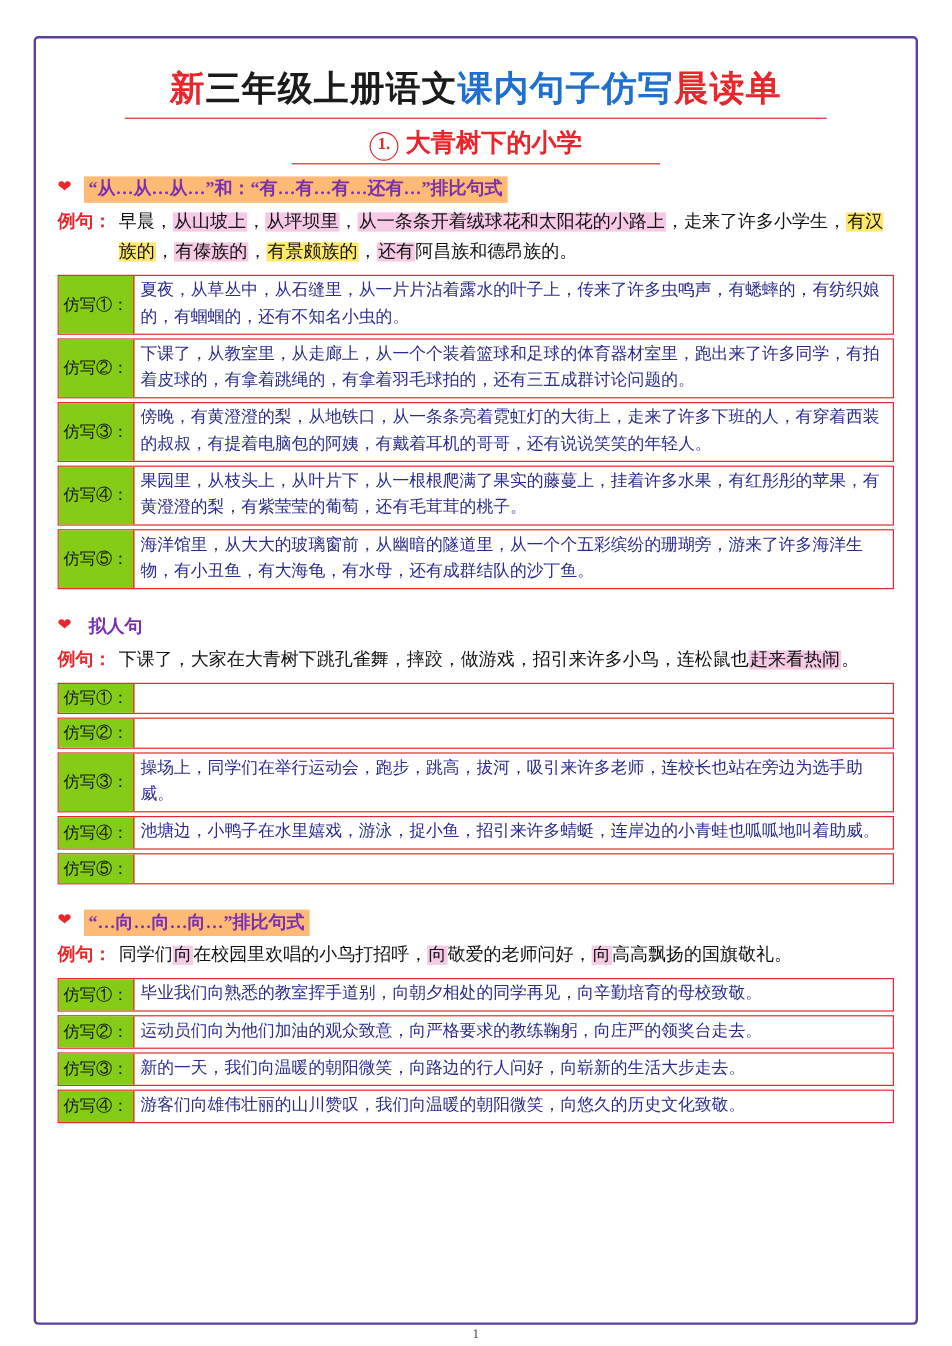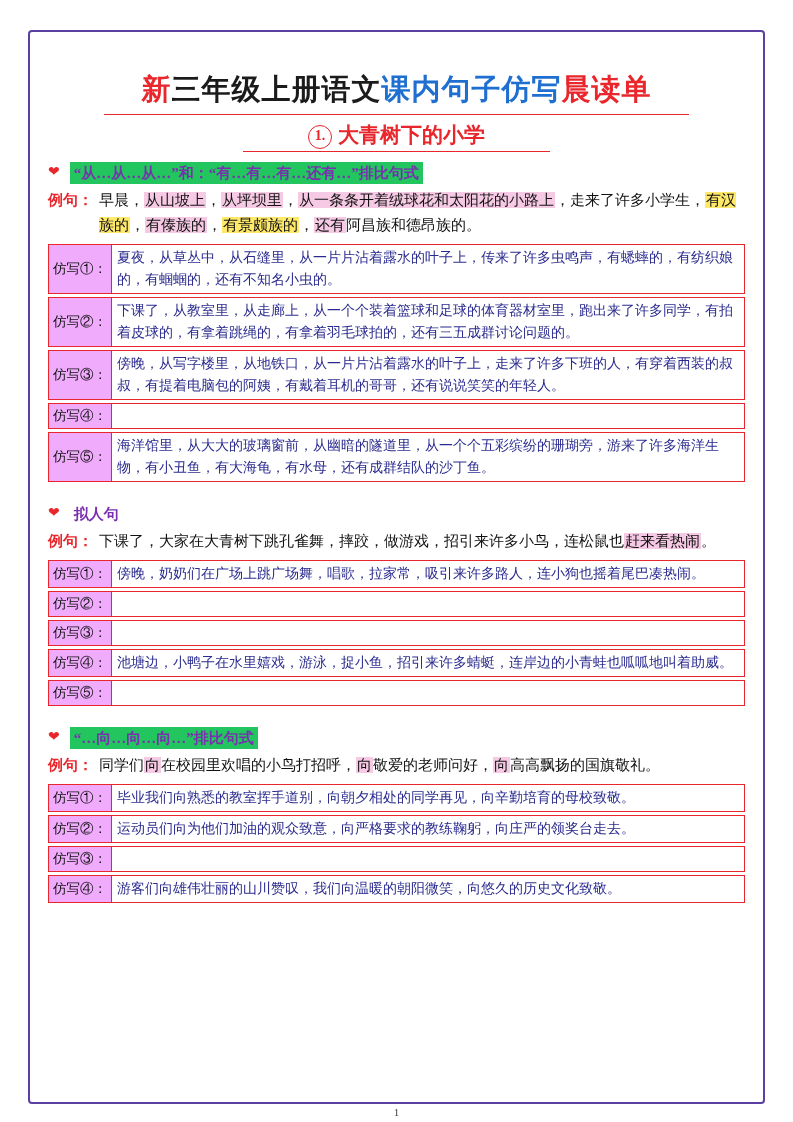--- a/index.html
+++ b/index.html
@@ -19,21 +19,21 @@
     width: 793px;
     height: 1122px;
     box-sizing: border-box;
     padding: 30px 28px 18px 28px;
   }
   .frame {
     border: 2px solid #5b3fa3;
     border-radius: 4px;
     height: 100%;
     box-sizing: border-box;
-    padding: 30px 18px 10px 18px;
+    padding: 14px 18px 10px 18px;
     position: relative;
   }
   
   .doc-title {
     text-align: center;
     font-size: 29px;
     font-weight: bold;
     letter-spacing: 1px;
     margin: 8px 0 4px 0;
     white-space: nowrap;
@@ -84,21 +84,21 @@
   .heart {
     color: #e8262b;
     font-size: 14px;
     margin-right: 10px;
     line-height: 20px;
   }
   .topic-label {
     font-size: 15px;
     font-weight: bold;
     color: #7a2fb0;
-    background: #22c55e;
+    background: #fdba74;
     padding: 1px 4px;
     line-height: 20px;
   }
   .topic-plain {
     background: none;
     color: #7a2fb0;
   }
 
   
   .example {
@@ -125,21 +125,21 @@
   .hl-yellow { background: #ffe96b; padding: 0 1px; }
 
   
   .practice {
     display: flex;
     align-items: stretch;
     border: 1px solid #e8262b;
     margin: 3px 0;
   }
   .p-label {
-    background: #f0abfc;
+    background: #84cc16;
     color: #111;
     font-size: 13.5px;
     padding: 3px 4px;
     flex: 0 0 auto;
     border-right: 1px solid #e8262b;
     white-space: nowrap;
     display: flex;
     align-items: center;
     font-weight: normal;
   }
@@ -193,51 +193,52 @@
     <div class="practice">
       <span class="p-label">仿写①：</span>
       <span class="p-text">夏夜，从草丛中，从石缝里，从一片片沾着露水的叶子上，传来了许多虫鸣声，有蟋蟀的，有纺织娘的，有蝈蝈的，还有不知名小虫的。</span>
     </div>
     <div class="practice">
       <span class="p-label">仿写②：</span>
       <span class="p-text">下课了，从教室里，从走廊上，从一个个装着篮球和足球的体育器材室里，跑出来了许多同学，有拍着皮球的，有拿着跳绳的，有拿着羽毛球拍的，还有三五成群讨论问题的。</span>
     </div>
     <div class="practice">
       <span class="p-label">仿写③：</span>
-      <span class="p-text">傍晚，从写字楼里，从地铁口，从一片片沾着露水的叶子上，走来了许多下班的人，有穿着西装的叔叔，有提着电脑包的阿姨，有戴着耳机的哥哥，还有说说笑笑的年轻人。</span>
+      <span class="p-text">傍晚，有黄澄澄的梨，从地铁口，从一条条亮着霓虹灯的大街上，走来了许多下班的人，有穿着西装的叔叔，有提着电脑包的阿姨，有戴着耳机的哥哥，还有说说笑笑的年轻人。</span>
     </div>
     <div class="practice">
       <span class="p-label">仿写④：</span>
+      <span class="p-text">果园里，从枝头上，从叶片下，从一根根爬满了果实的藤蔓上，挂着许多水果，有红彤彤的苹果，有黄澄澄的梨，有紫莹莹的葡萄，还有毛茸茸的桃子。</span>
     </div>
     <div class="practice">
       <span class="p-label">仿写⑤：</span>
       <span class="p-text">海洋馆里，从大大的玻璃窗前，从幽暗的隧道里，从一个个五彩缤纷的珊瑚旁，游来了许多海洋生物，有小丑鱼，有大海龟，有水母，还有成群结队的沙丁鱼。</span>
     </div>
 
     <div class="spacer"></div>
 
     <div class="topic">
       <span class="heart">❤</span>
       <span class="topic-label topic-plain">拟人句</span>
     </div>
 
     <div class="example">
       <span class="ex-label">例句：</span>
       <span class="ex-text">下课了，大家在大青树下跳孔雀舞，摔跤，做游戏，招引来许多小鸟，连松鼠也<span class="hl-pink">赶来看热闹</span>。</span>
     </div>
 
     <div class="practice">
       <span class="p-label">仿写①：</span>
-      <span class="p-text">傍晚，奶奶们在广场上跳广场舞，唱歌，拉家常，吸引来许多路人，连小狗也摇着尾巴凑热闹。</span>
     </div>
     <div class="practice">
       <span class="p-label">仿写②：</span>
     </div>
     <div class="practice">
       <span class="p-label">仿写③：</span>
+      <span class="p-text">操场上，同学们在举行运动会，跑步，跳高，拔河，吸引来许多老师，连校长也站在旁边为选手助威。</span>
     </div>
     <div class="practice">
       <span class="p-label">仿写④：</span>
       <span class="p-text">池塘边，小鸭子在水里嬉戏，游泳，捉小鱼，招引来许多蜻蜓，连岸边的小青蛙也呱呱地叫着助威。</span>
     </div>
     <div class="practice">
       <span class="p-label">仿写⑤：</span>
     </div>
 
     <div class="spacer"></div>
@@ -255,20 +256,21 @@
     <div class="practice">
       <span class="p-label">仿写①：</span>
       <span class="p-text">毕业我们向熟悉的教室挥手道别，向朝夕相处的同学再见，向辛勤培育的母校致敬。</span>
     </div>
     <div class="practice">
       <span class="p-label">仿写②：</span>
       <span class="p-text">运动员们向为他们加油的观众致意，向严格要求的教练鞠躬，向庄严的领奖台走去。</span>
     </div>
     <div class="practice">
       <span class="p-label">仿写③：</span>
+      <span class="p-text">新的一天，我们向温暖的朝阳微笑，向路边的行人问好，向崭新的生活大步走去。</span>
     </div>
     <div class="practice">
       <span class="p-label">仿写④：</span>
       <span class="p-text">游客们向雄伟壮丽的山川赞叹，我们向温暖的朝阳微笑，向悠久的历史文化致敬。</span>
     </div>
 
   </div>
   <div class="page-num">1</div>
 </div>
 

